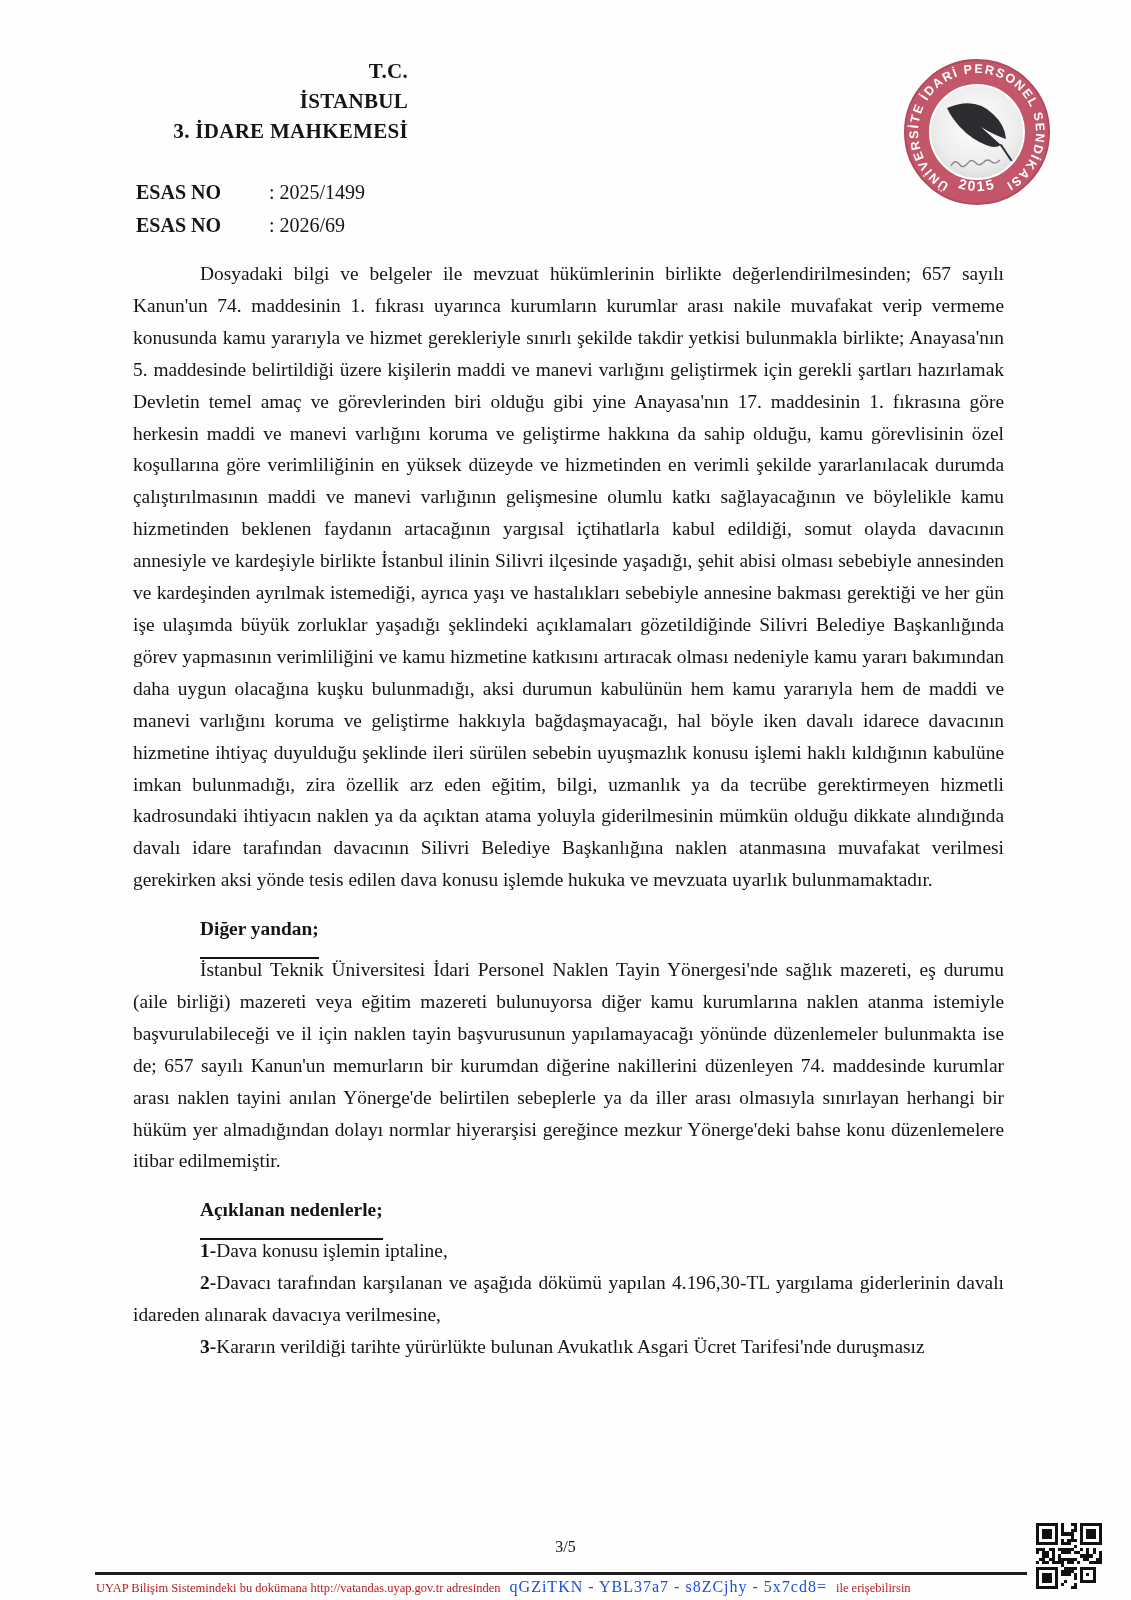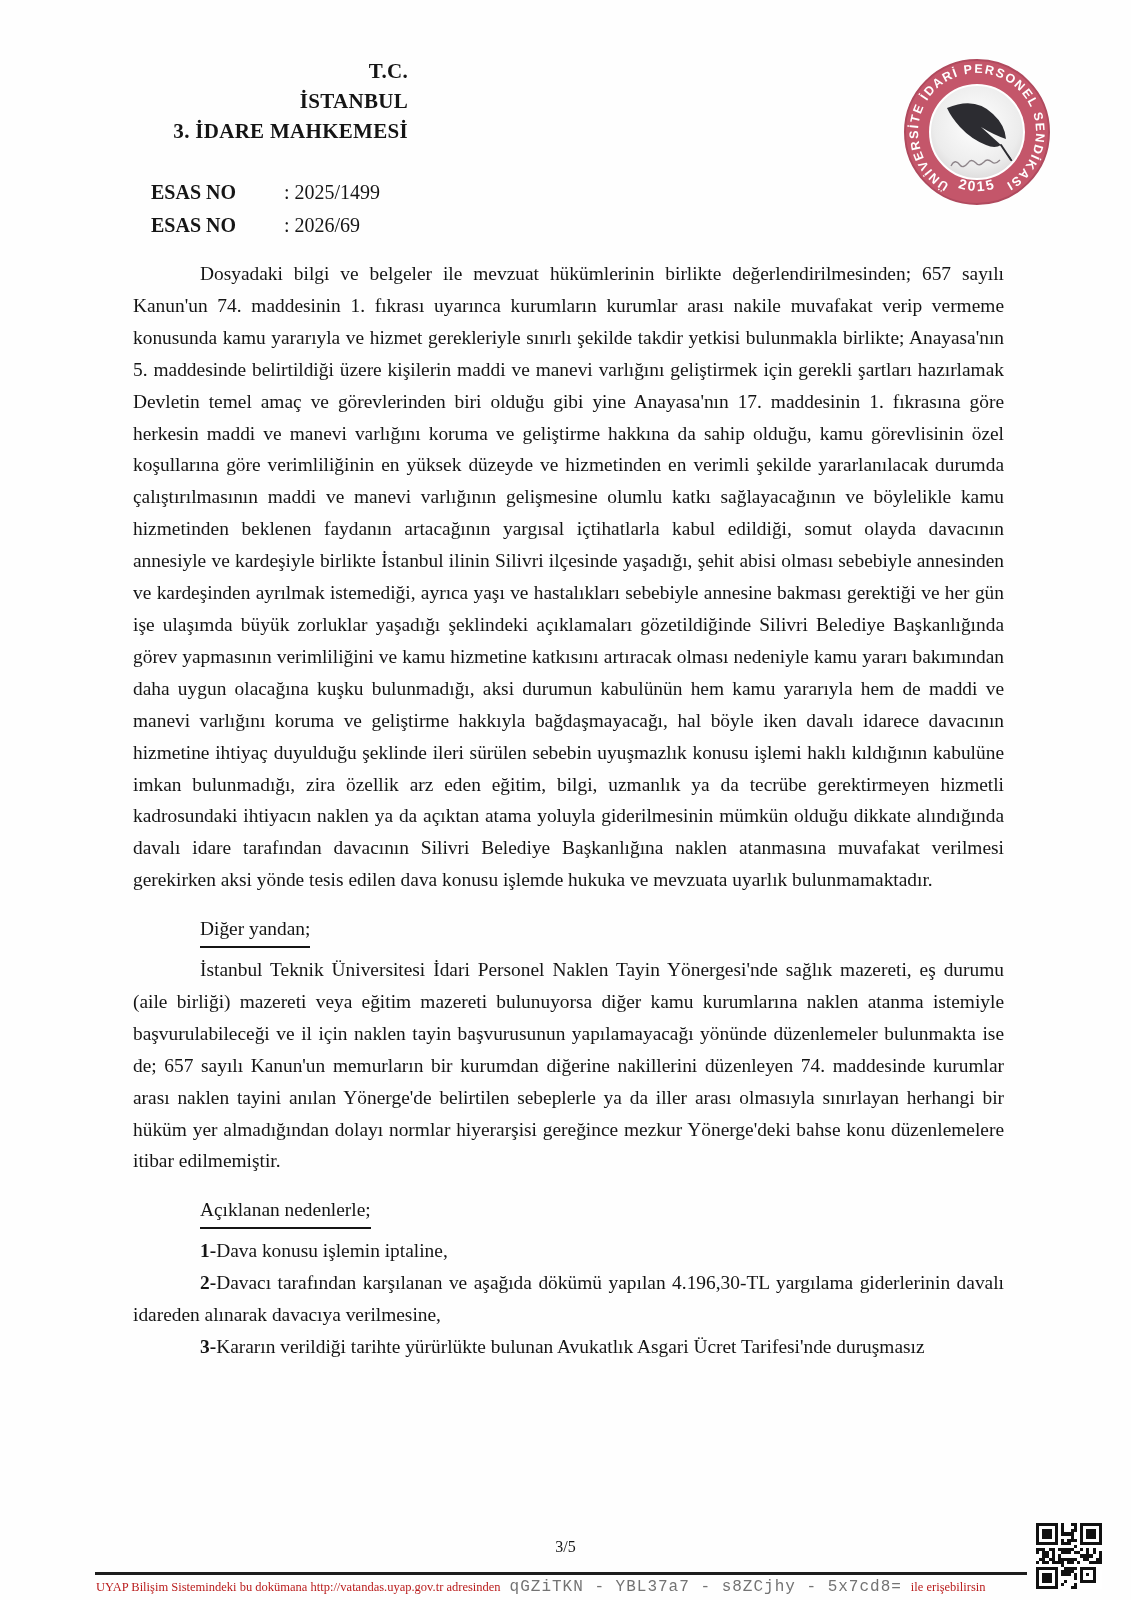--- a/index.html
+++ b/index.html
@@ -13,49 +13,49 @@
     overflow:hidden;
   }
   
   .court-header{
     position:absolute;left:136px;top:56px;width:272px;
     text-align:right;font-weight:bold;font-size:21px;line-height:30px;
     letter-spacing:.3px;
   }
   
   .case-numbers{position:absolute;left:136px;top:176px;font-size:20px;line-height:33px;}
-  .case-row{display:flex;margin-left:15px;}
+  .case-row{display:flex;}
   .case-label{font-weight:bold;width:133px;}
   .case-value{font-weight:normal;}
   
   .seal{position:absolute;left:903px;top:58px;width:148px;height:148px;}
   
   .body-text{
     position:absolute;left:133px;top:258px;width:871px;
     font-size:19.4px;line-height:31.9px;text-align:justify;
   }
   .body-text p{margin:0;text-indent:67px;}
   .subheading{margin:17px 0 9px 0;padding-left:67px;}
   .subheading span{
-    font-weight:normal;border-bottom:2.5px solid #141414;padding-bottom:7px;
+    font-weight:bold;border-bottom:2.5px solid #141414;padding-bottom:18px;
   }
   .decision-item{margin-top:13px;}
   .item-num{font-weight:bold;}
   
   .page-number{
     position:absolute;left:0;top:1538px;width:1131px;
     text-align:center;font-size:16px;
   }
   .footer-rule{position:absolute;left:95px;top:1572px;width:932px;height:3px;background:#1d1d1d;}
   .uyap-footer{
     position:absolute;left:96px;top:1578px;width:940px;
     display:flex;align-items:baseline;gap:9px;white-space:nowrap;
   }
   .footer-small{font-size:12.5px;color:#b91c1c;}
-  .footer-code{font-family:Liberation Mono, monospace;font-size:16px;letter-spacing:1px;color:#737373;}
+  .footer-code{font-family:Liberation Serif, serif;font-size:16px;letter-spacing:1px;color:#1d4ed8;}
   .qr{position:absolute;left:1036px;top:1523px;width:66px;height:66px;}
 </style>
 </head>
 <body>
 
 <div class="page">
 
   <div class="court-header">
     <div>T.C.</div>
     <div>İSTANBUL</div>

